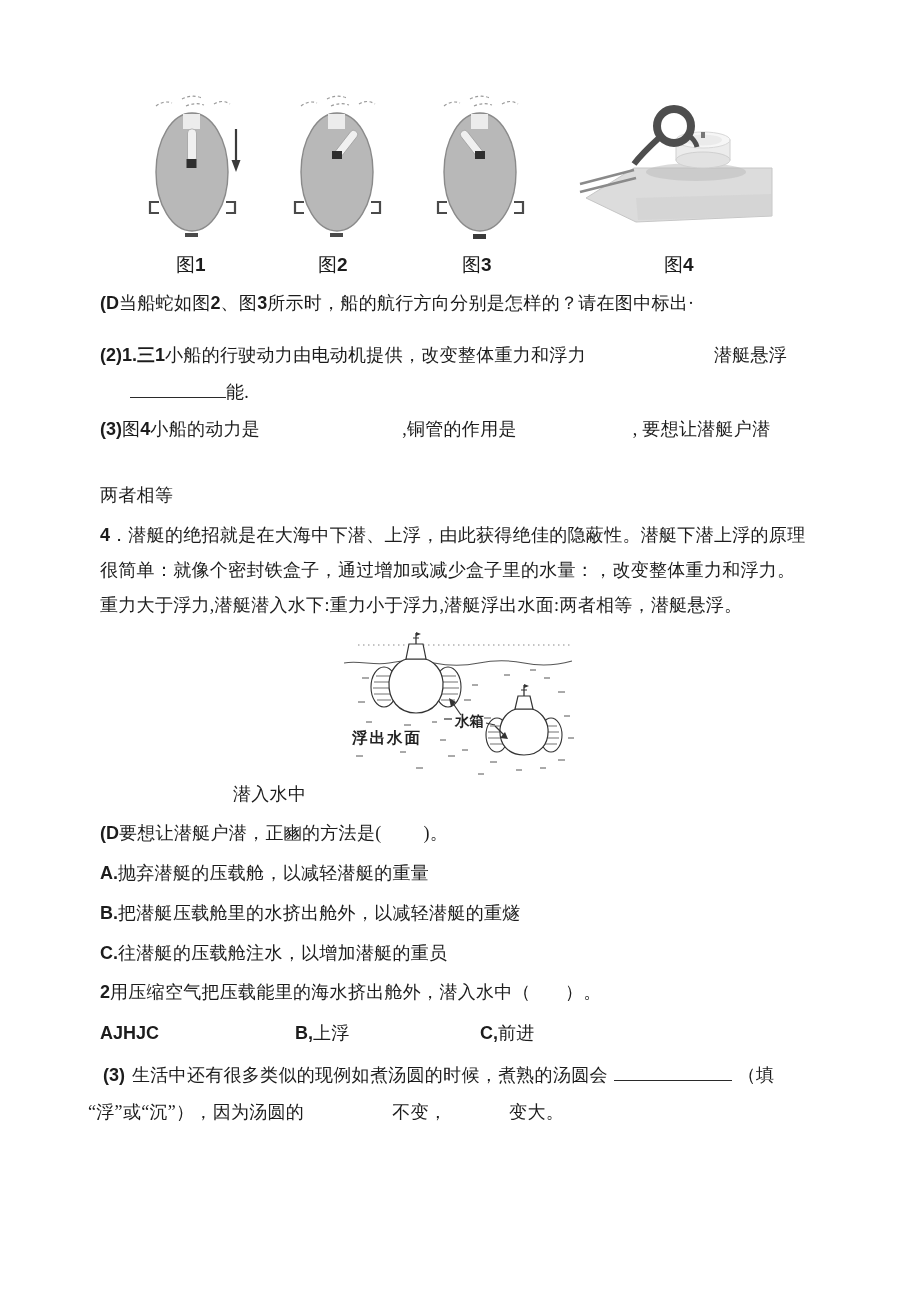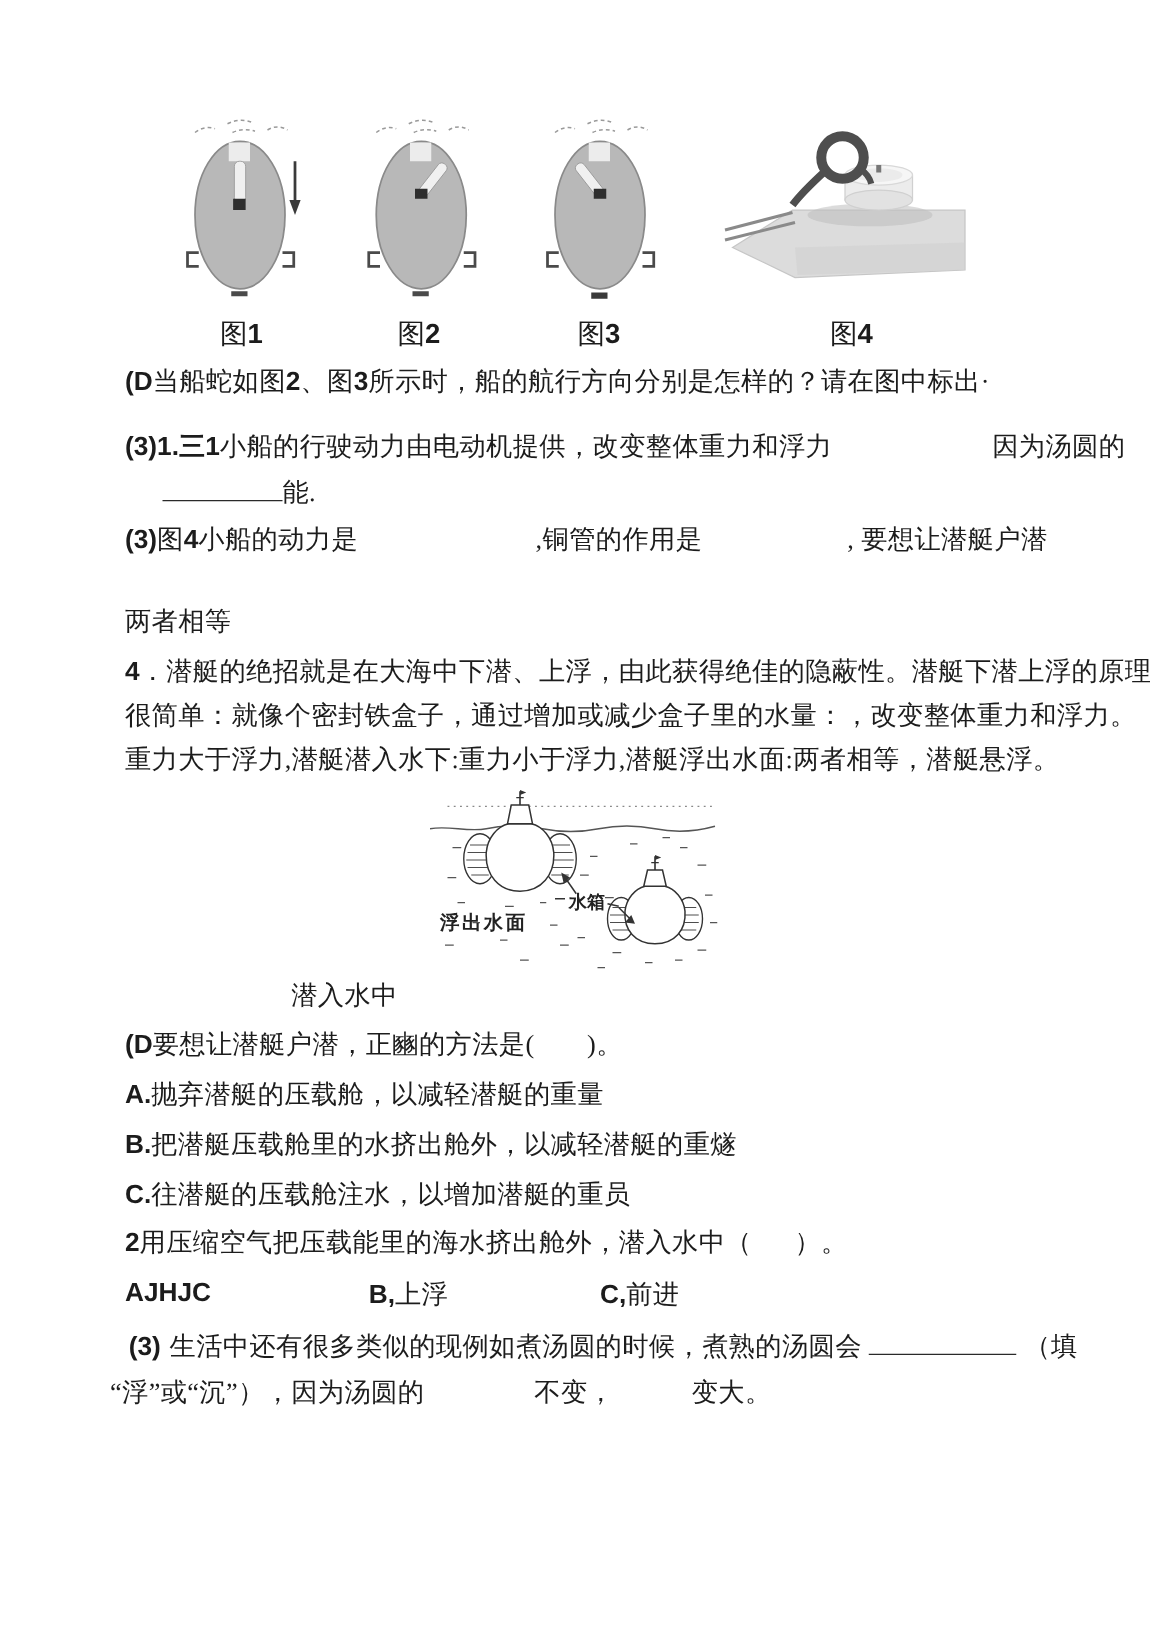--- a/index.html
+++ b/index.html
@@ -1,24 +1,24 @@
 <!DOCTYPE html>
 <html><head>
 <meta charset="utf-8">
 <style>
   html,body{margin:0;padding:0;}
   body{
     width:920px;height:1301px;background:#ffffff;position:relative;
     font-family:"Liberation Serif", serif;color:#1c1c1c;overflow:hidden;
   }
-  .line{position:absolute;font-size:21px;white-space:nowrap;letter-spacing:.3px;line-height:1.25;}
+  .line{position:absolute;font-size:18px;white-space:nowrap;letter-spacing:.3px;line-height:1.25;}
   .bs{font-family:"Liberation Sans", sans-serif;font-weight:700;letter-spacing:0;}
   .sp{display:inline-block;}
   .ul{display:inline-block;border-bottom:1.6px solid #2a2a2a;height:14px;vertical-align:baseline;}
-  .figlabel{position:absolute;font-size:22px;}
+  .figlabel{position:absolute;font-size:19px;}
   .fig{position:absolute;}
   svg text{font-family:"Liberation Serif", serif;fill:#222;}
 </style>
 </head>
 <body>
 
 <div class="fig" style="left:140px;top:92px">
   <svg width="110" height="150" viewBox="0 0 110 150">
     <g stroke="#9a9a9a" stroke-width="1.2" fill="none" stroke-dasharray="3 2.5">
       <path d="M16,14 Q24,8 32,11"></path>
@@ -95,21 +95,21 @@
 <div class="figlabel" style="left:176px;top:252px"><span>图</span><span class="bs">1</span></div>
 <div class="figlabel" style="left:318px;top:252px"><span>图</span><span class="bs">2</span></div>
 <div class="figlabel" style="left:462px;top:252px"><span>图</span><span class="bs">3</span></div>
 <div class="figlabel" style="left:664px;top:252px"><span>图</span><span class="bs">4</span></div>
 
 <div class="line" style="left:100px;top:292px">
   <span class="bs">(D</span><span>当船蛇如图</span><span class="bs">2</span><span>、图</span><span class="bs">3</span><span>所示时，船的航行方向分别是怎样的？请在图中标出·</span>
 </div>
 
 <div class="line" style="left:100px;top:344px">
-  <span class="bs">(3)1.三1</span><span>小船的行驶动力由电动机提供，改变整体重力和浮力</span><span class="sp" style="width:128px"></span><span>因为汤圆的</span>
+  <span class="bs">(2)1.三1</span><span>小船的行驶动力由电动机提供，改变整体重力和浮力</span><span class="sp" style="width:128px"></span><span>潜艇悬浮</span>
 </div>
 
 <div class="line" style="left:130px;top:381px">
   <span class="ul" style="width:96px"></span><span>能.</span>
 </div>
 
 <div class="line" style="left:100px;top:418px">
   <span class="bs">(3)</span><span>图</span><span class="bs">4</span><span>小船的动力是</span><span class="sp" style="width:142px"></span><span>,铜管的作用是</span><span class="sp" style="width:116px"></span><span>, 要想让潜艇户潜</span>
 </div>
 

